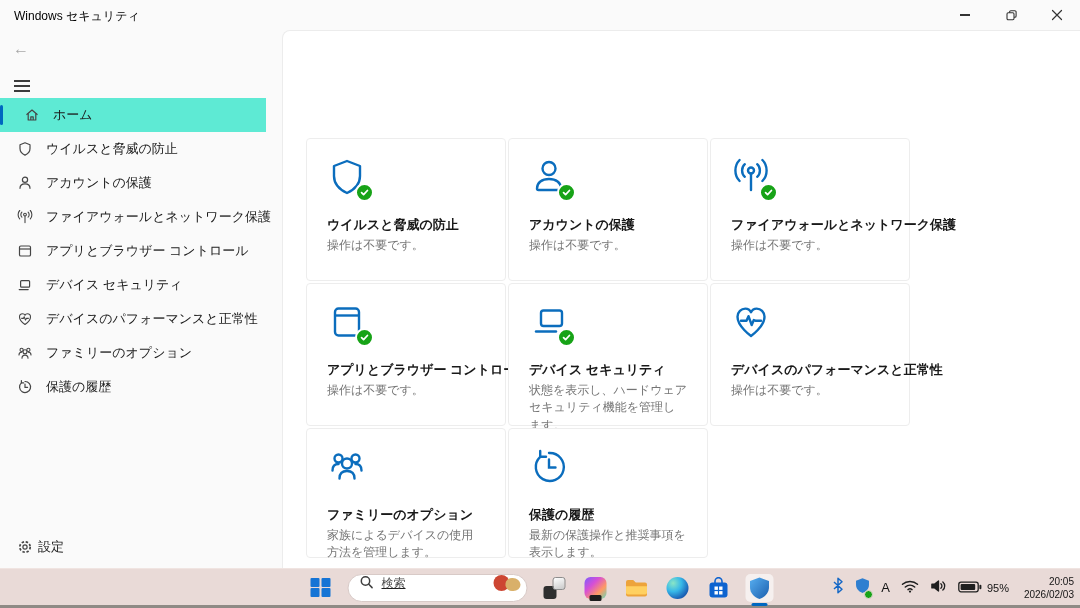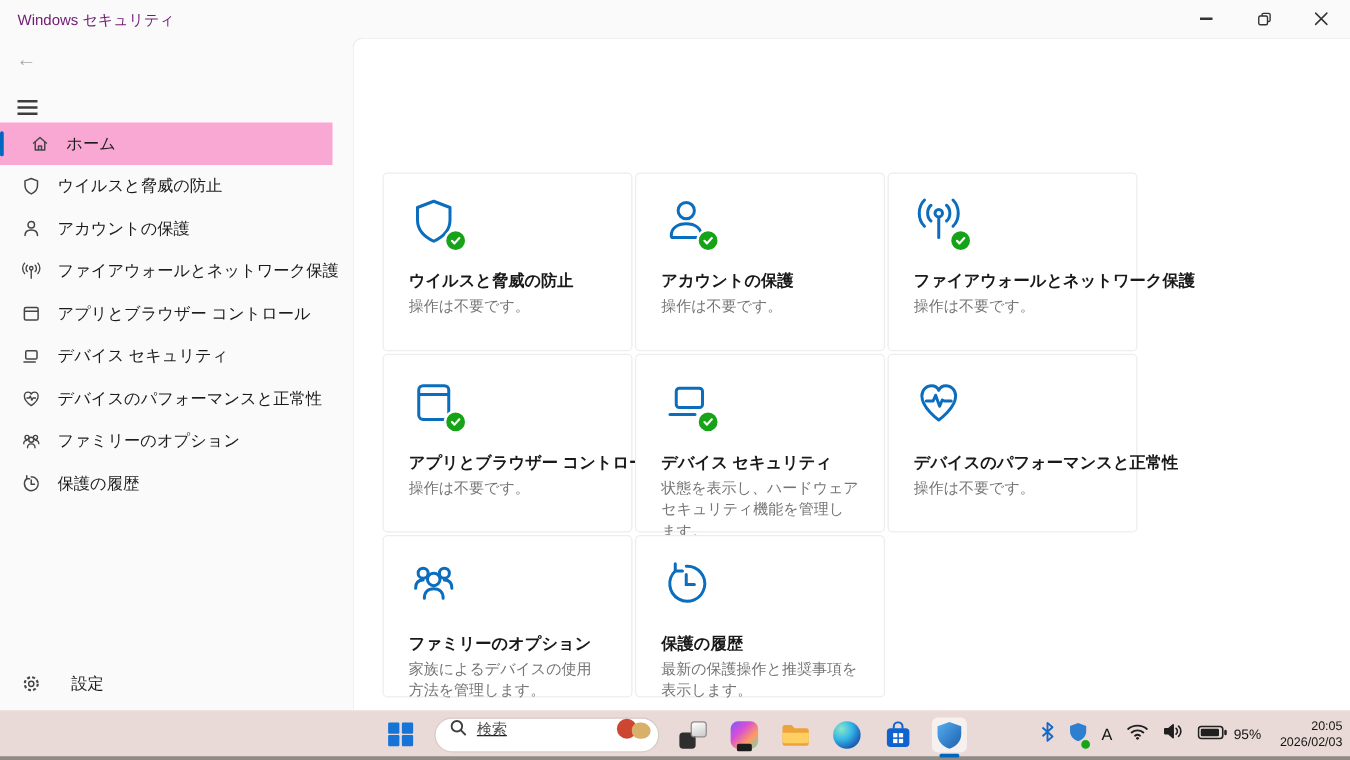--- a/index.html
+++ b/index.html
@@ -3,40 +3,40 @@
 <meta charset="utf-8">
 <style>
   * { margin:0; padding:0; box-sizing:border-box; cursor:default; }
   html,body { width:1080px; height:608px; overflow:hidden; }
   body {
     font-family:"Liberation Sans","DejaVu Sans",sans-serif;
     background:#fafafa; color:#1b1b1b; position:relative;
   }
   
   .titlebar { position:absolute; top:0; left:0; right:0; height:30px; background:#fafafa; }
-  .titlebar .title { position:absolute; left:14px; top:8px; font-size:12px; color:#701a75; }
+  .titlebar .title { position:absolute; left:14px; top:8px; font-size:12px; color:#000000; }
   .win-controls { position:absolute; right:0; top:0; height:30px; display:flex; }
   .wbtn { width:46px; height:30px; display:flex; align-items:center; justify-content:center; }
   .min-glyph { width:10px; height:1.4px; background:#333; }
 
   
   .sidebar { position:absolute; top:30px; left:0; width:282px; bottom:40px; background:#fafafa; }
   .back-btn { position:absolute; top:10px; left:13px; font-size:16px; color:#a8a8a8; }
   .hamburger { position:absolute; top:44px; left:12px; width:28px; height:24px;
     display:flex; flex-direction:column; justify-content:center; gap:3.5px; }
   .hamburger i { display:block; width:16px; height:1.8px; background:#3c3c3c; margin-left:2px; }
   .nav { position:absolute; top:68px; left:0; right:16px; }
   .nav-item { position:relative; height:34px; display:flex; align-items:center;
     padding-left:17px; gap:13px; font-size:13px; color:#1b1b1b; white-space:nowrap; }
-  .nav-item.selected { background:#f9a8d4;padding-left:24px; }
+  .nav-item.selected { background:#5eead4;padding-left:24px; }
   .nav-item.selected::before { content:""; position:absolute; left:0; top:7px; bottom:7px;
     width:3px; border-radius:2px; background:#0067c0; }
   .nav-item svg { flex:0 0 auto; }
   .settings-item { position:absolute; bottom:4px; left:0; right:16px; height:34px;
-    display:flex; align-items:center; padding-left:17px; gap:24px; font-size:13px; }
+    display:flex; align-items:center; padding-left:17px; gap:5px; font-size:13px; }
 
   
   .main { position:absolute; left:282px; top:30px; right:0; bottom:40px; background:#ffffff;
     border-top:1px solid #ececec; border-left:1px solid #ececec; border-top-left-radius:8px;
     padding:6px 0 0 23px; overflow:hidden; }
   .page-title { font-size:20px; font-weight:600; color:#191919; letter-spacing:.2px; }
   .page-subtitle { margin-top:13px; font-size:12px; color:#5f5f5f; line-height:1.55; }
   .grid { position:absolute; left:23px; top:107px; display:grid;
     grid-template-columns:200px 200px 200px; grid-template-rows:143px 143px 130px; gap:2px; }
   .card { background:#fff; border:1px solid #ededed; border-radius:4px; padding:18px 20px 12px; }

